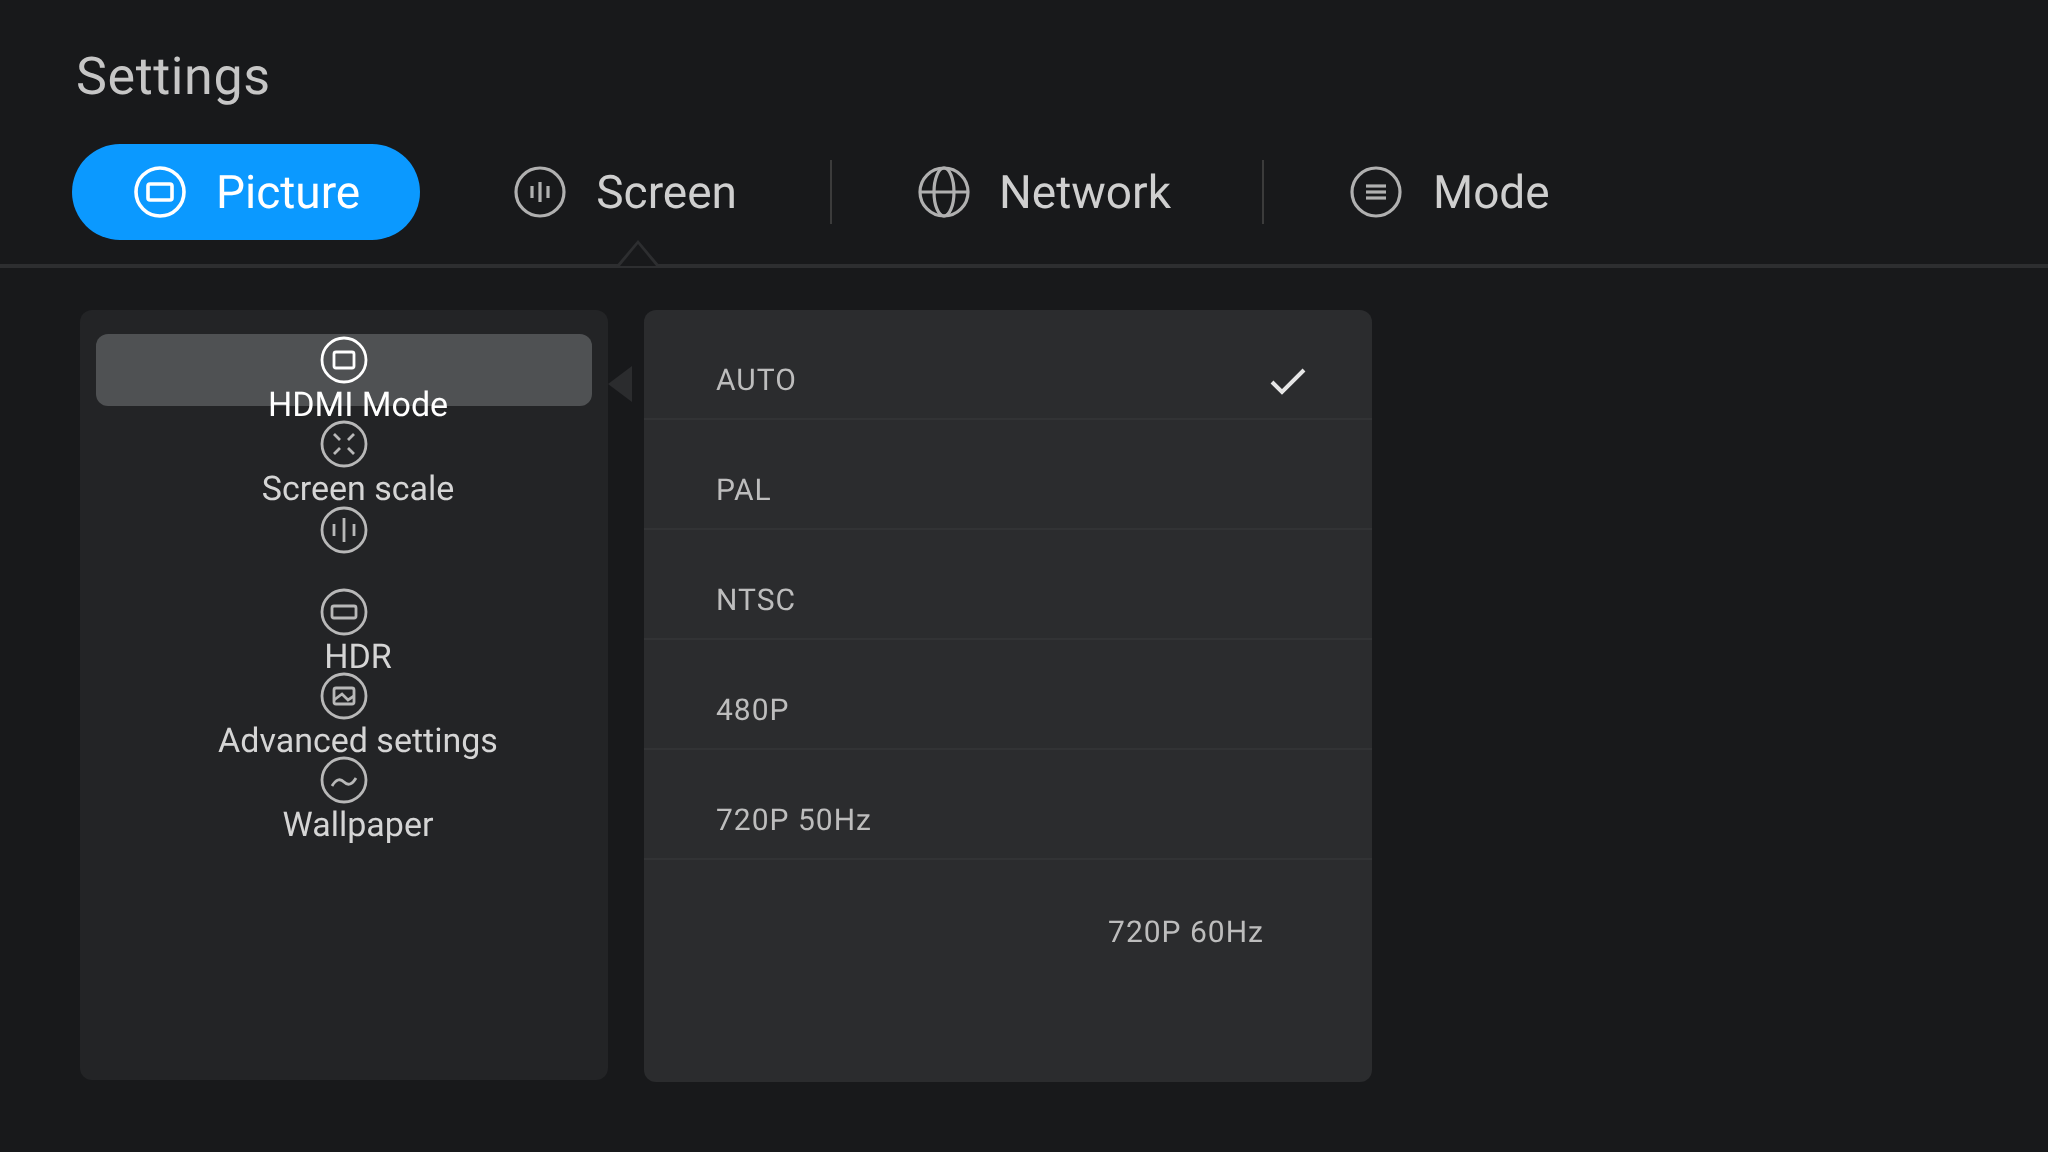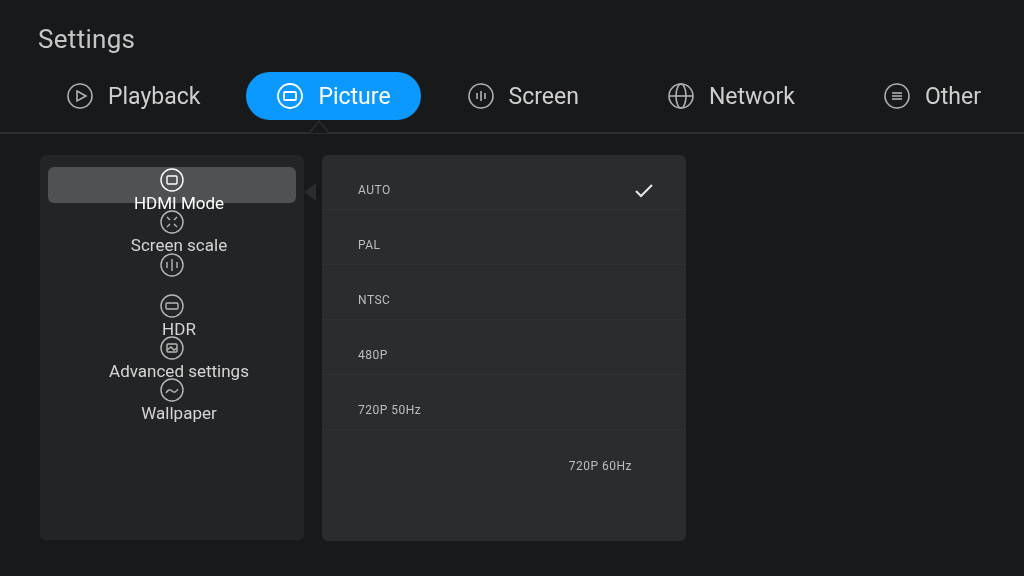--- a/index.html
+++ b/index.html
@@ -136,21 +136,21 @@
     background: #2b2c2e;
     border-radius: 6px;
     overflow: hidden;
   }
   .option-item {
     display: flex;
     align-items: center;
     justify-content: space-between;
     height: 55px;
     padding: 16px 30px 0 36px;
-    font-size: 12px;
+    font-size: 15px;
     letter-spacing: 0.5px;
     color: #bdbdbd;
     border-bottom: 1px solid #323335;
     cursor: pointer;
   }
   .option-item:last-child { border-bottom: none; justify-content: flex-end; }
   .option-item .check { width: 24px; height: 24px; }
   .option-item .check svg { stroke: #e6e6e6; }
 
   
@@ -164,29 +164,20 @@
     border-right: 12px solid #2b2c2e;
     z-index: 3;
   }
 </style>
 </head>
 <body>
 
 <div class="page-title">Settings</div>
 
 <div class="tab-bar">
-  <div class="tab">
-    <span class="icon">
-      <svg width="28" height="28" viewBox="0 0 28 28" fill="none" stroke-width="1.6">
-        <circle cx="14" cy="14" r="12"></circle>
-        <polygon points="11,9 20,14 11,19" fill="none"></polygon>
-      </svg>
-    </span>
-    <span>Playback</span>
-  </div>
 
   <div class="tab active">
     <span class="icon">
       <svg width="28" height="28" viewBox="0 0 28 28" fill="none" stroke-width="1.8">
         <circle cx="14" cy="14" r="12"></circle>
         <rect x="8" y="10" width="12" height="8" rx="1"></rect>
       </svg>
     </span>
     <span>Picture</span>
   </div>
@@ -220,21 +211,21 @@
 
   <div class="tab">
     <span class="icon">
       <svg width="28" height="28" viewBox="0 0 28 28" fill="none" stroke-width="1.6">
         <circle cx="14" cy="14" r="12"></circle>
         <line x1="9" y1="11" x2="19" y2="11"></line>
         <line x1="9" y1="14" x2="19" y2="14"></line>
         <line x1="9" y1="17" x2="19" y2="17"></line>
       </svg>
     </span>
-    <span>Other</span>
+    <span>Mode</span>
   </div>
 </div>
 
 <div class="hr"></div>
 <div class="notch"></div>
 <div class="notch-inner"></div>
 
 <div class="left-panel">
   <div class="menu-item selected">
     <span class="m-icon">

